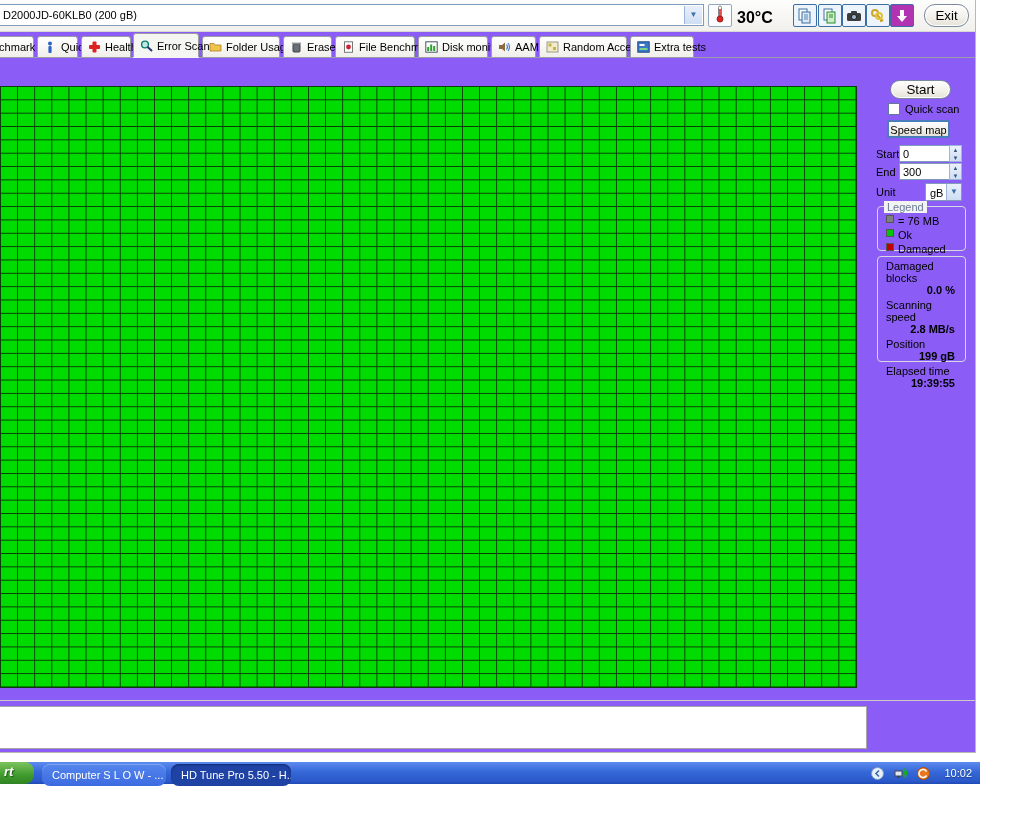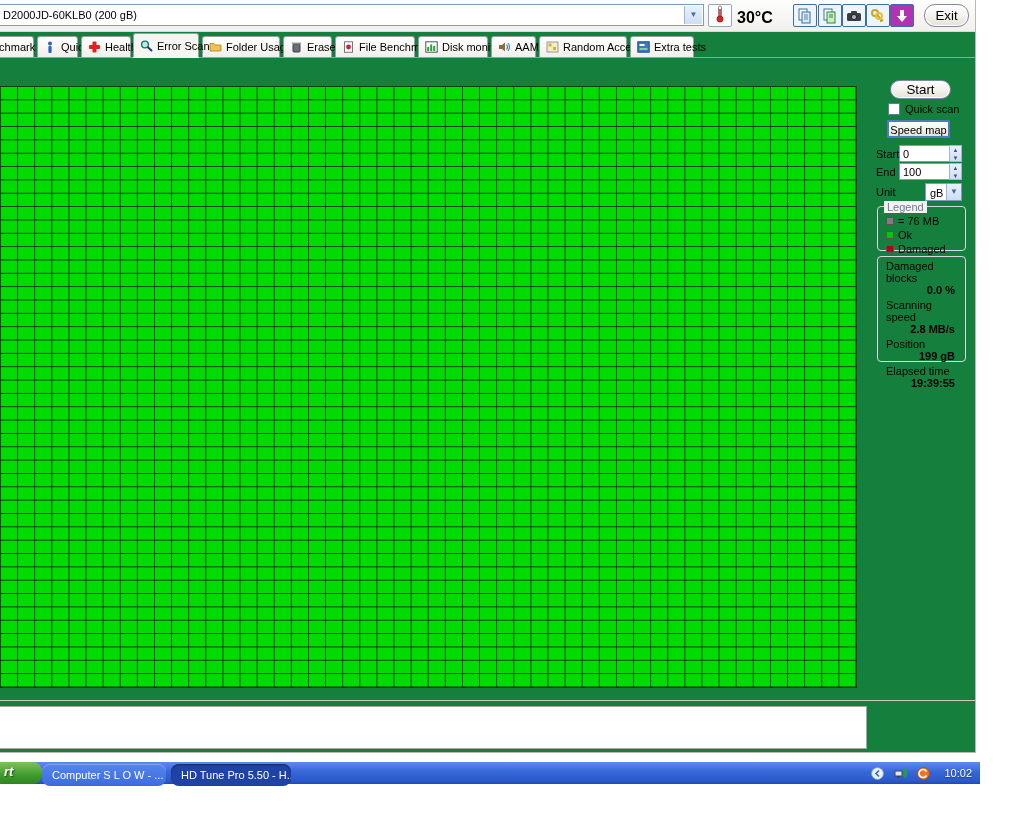--- a/index.html
+++ b/index.html
@@ -1,20 +1,20 @@
 <!DOCTYPE html>
 <html><head>
 <meta charset="utf-8">
 <style>
   * { margin:0; padding:0; box-sizing:border-box; }
   body { font-family:"Liberation Sans", sans-serif; background:#fff; }
   #screen { position:relative; width:1024px; height:819px; background:#fff; overflow:hidden; font-size:11px; color:#000; }
 
   
-  #appwin { position:absolute; left:0; top:0; width:976px; height:753px; background:#15803d; border-right:1px solid #b9b9b2; border-bottom:1px solid #b9b9b2; }
+  #appwin { position:absolute; left:0; top:0; width:976px; height:753px; background:#8b5cf6; border-right:1px solid #b9b9b2; border-bottom:1px solid #b9b9b2; }
 
   
   .toprow { position:absolute; left:0; top:0; width:100%; height:32px; background:linear-gradient(#fdfdfc,#f1f0ec); border-bottom:1px solid #d9d8d2; }
   .combo { position:absolute; left:-8px; top:4px; width:712px; height:22px; background:#fff; border:1px solid #7f9db9; }
   .combo .txt { position:absolute; left:10px; top:4px; white-space:nowrap; }
   .combo .btn { position:absolute; right:1px; top:1px; width:18px; height:18px; background:linear-gradient(#e8f0fb,#cfdef5); border-left:1px solid #9db6d8; color:#3a6ea5; font-size:8px; text-align:center; line-height:18px; }
   .thermobtn { position:absolute; left:708px; top:4px; width:24px; height:23px; background:#fbfcfe; border:1px solid #94a7be; border-radius:2px; text-align:center; }
   .templabel { position:absolute; left:737px; top:9px; font-weight:bold; font-size:16px; }
   .tbtn { position:absolute; top:4px; width:24px; height:23px; background:#eef4fb; border:1px solid #3a6ea5; border-radius:2px; display:flex; align-items:center; justify-content:center; }
   .xpbtn { background:linear-gradient(#ffffff,#f2f1eb 55%,#e4e2d7); border:1px solid #7c8aa0; border-radius:11px; box-shadow:inset 0 0 0 1px #fff; text-align:center; }
@@ -37,33 +37,33 @@
   #quicklbl { position:absolute; left:905px; top:103px; }
   #speedbtn { position:absolute; left:887px; top:120px; width:63px; height:18px; line-height:16px; border:2px solid #4a7ebb; border-radius:1px; background:linear-gradient(#ffffff,#f2f1eb 55%,#e4e2d7); text-align:center; }
   .numfield { position:absolute; width:55px; height:17px; background:#fff; border:1px solid #7f9db9; padding:2px 3px; }
   .spinner { position:absolute; width:13px; height:17px; background:linear-gradient(#eaf1fb,#cfdef5); border:1px solid #9db6d8; font-size:6px; color:#39567e; text-align:center; line-height:8px; }
   .unitsel { position:absolute; left:925px; top:183px; width:37px; height:18px; background:#fff; border:1px solid #7f9db9; }
   .unitsel .txt { position:absolute; left:4px; top:3px; }
   .unitsel .btn { position:absolute; right:0; top:0; width:15px; height:16px; background:linear-gradient(#e8f0fb,#cfdef5); border-left:1px solid #9db6d8; color:#3a6ea5; font-size:8px; text-align:center; line-height:16px; }
   .groupbox { position:absolute; border:1px solid #d5d9df; border-radius:4px; background:transparent; }
   #legendbox { left:877px; top:206px; width:89px; height:45px; }
   #legendtitle { position:absolute; left:884px; top:201px; background:#f3f4f2; padding:0 3px; color:#6a7a99; }
-  .legrow { display:flex; align-items:center; gap:4px; margin:2px 0 0 8px; }
+  .legrow { display:flex; gap:4px; margin:2px 0 0 8px; }
   .sw { width:8px; height:8px; border:1px solid #555; flex:0 0 auto; }
   #statsbox { left:877px; top:256px; width:89px; height:106px; }
   .statrow { margin:3px 6px 0 8px; }
   .statval { text-align:right; font-weight:bold; margin:0 10px 2px 0; }
 
   
   .sepline { position:absolute; left:0; top:700px; width:100%; height:1px; background:#cbcbc5; }
   #statusbox { position:absolute; left:-10px; top:706px; width:877px; height:43px; background:#fff; border:1px solid #a6a6a6; }
 
   
   #taskbar { position:absolute; left:0; top:762px; width:980px; height:22px; background:linear-gradient(#5d8bef,#3667d8 45%,#2a58c8 88%,#1f4ab4); }
-  #startfrag { position:absolute; left:0; top:0; width:42px; height:22px; background:linear-gradient(#7ec45e,#3f9b2e 60%,#2f8522); border-radius:0 9px 9px 0; color:#fff; font-style:italic; font-weight:bold; font-size:13px; line-height:20px; padding-left:4px; text-shadow:1px 1px 1px #1c5c12; }
+  #startfrag { position:absolute; left:0; top:0; width:34px; height:22px; background:linear-gradient(#7ec45e,#3f9b2e 60%,#2f8522); border-radius:0 9px 9px 0; color:#fff; font-style:italic; font-weight:bold; font-size:13px; line-height:20px; padding-left:4px; text-shadow:1px 1px 1px #1c5c12; }
   .taskbtn { position:absolute; top:2px; height:22px; border-radius:8px; background:linear-gradient(#5585ec,#3b6be0); box-shadow:inset 0 1px 0 #7da5f2; color:#fff; display:flex; align-items:center; gap:4px; padding:0 6px; white-space:nowrap; overflow:hidden; }
   .taskbtn.active { background:#1e43a5; box-shadow:inset 0 1px 2px #102a6e; }
   #tray { position:absolute; right:2px; top:0; height:22px; display:flex; align-items:center; gap:10px; padding-right:6px; }
   #clock { color:#fff; font-size:11px; margin-left:4px; text-shadow:0 1px 1px #1a3a8a; }
   .trayico { width:13px; height:13px; display:inline-block; }
 </style>
 </head>
 <body>
 
 <div id="screen">
@@ -210,21 +210,21 @@
     <button id="startbtn" class="xpbtn">Start</button>
     <span class="checkbox"></span>
     <span id="quicklbl">Quick scan</span>
     <div id="speedbtn">Speed map</div>
 
     <span class="rlabel" style="left:876px; top:148px;">Start</span>
     <div class="numfield" style="left:899px; top:145px;">0</div>
     <div class="spinner" style="left:949px; top:145px;">▲<br>▼</div>
 
     <span class="rlabel" style="left:876px; top:166px;">End</span>
-    <div class="numfield" style="left:899px; top:163px;">100</div>
+    <div class="numfield" style="left:899px; top:163px;">300</div>
     <div class="spinner" style="left:949px; top:163px;">▲<br>▼</div>
 
     <span class="rlabel" style="left:876px; top:186px;">Unit</span>
     <div class="unitsel">
       <span class="txt">gB</span>
       <span class="btn">▼</span>
     </div>
 
     <div class="groupbox" id="legendbox">
       <div style="height:6px"></div>

